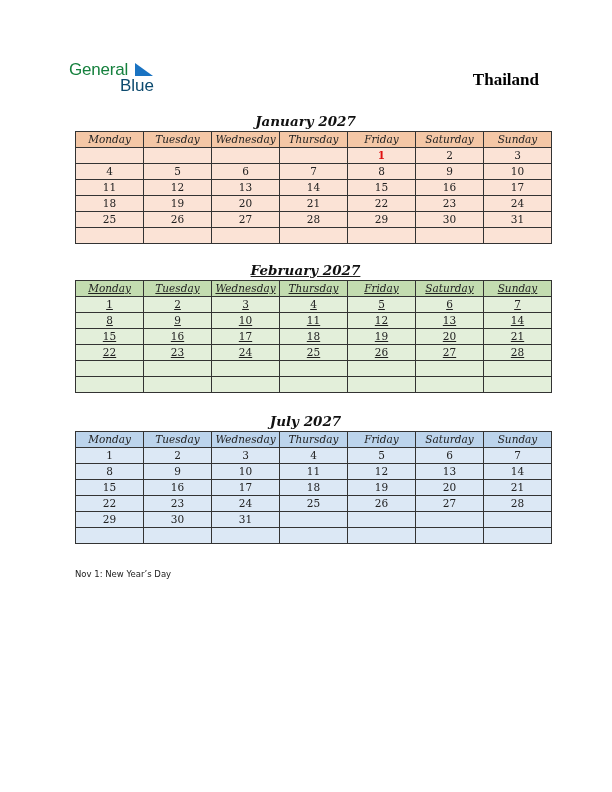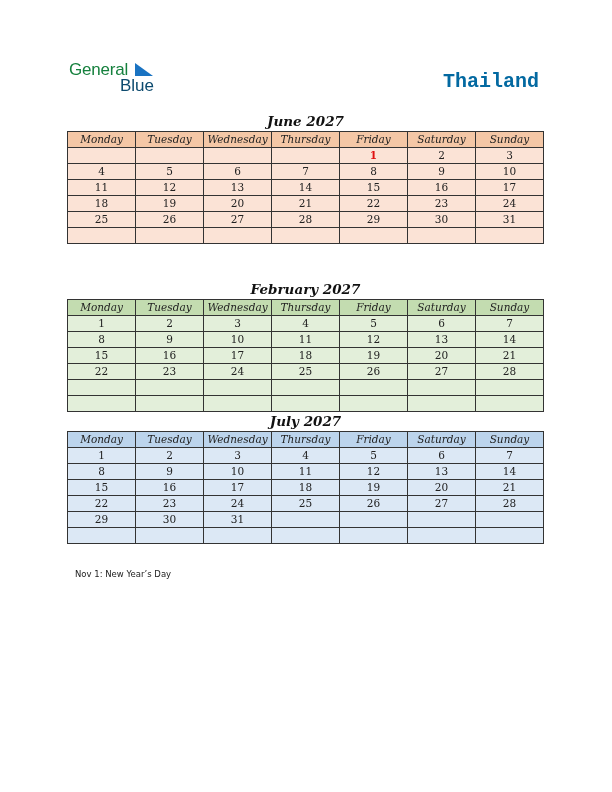--- a/index.html
+++ b/index.html
@@ -1,24 +1,24 @@
 <!DOCTYPE html>
 <html><head>
   <meta charset="utf-8">
   <style>
     html, body { margin: 0; padding: 0; background: #ffffff; }
     body { width: 612px; height: 792px; position: relative; overflow: hidden; font-family: "DejaVu Serif", serif; color: #222; }
     .logo { position: absolute; left: 69px; top: 60px; width: 100px; height: 36px; }
     .logo .general { position: absolute; left: 0; top: 0; font-family: "Liberation Sans", sans-serif; font-size: 17px; color: #15803d; letter-spacing: -0.2px; }
     .logo .blue { position: absolute; left: 51px; top: 16px; font-family: "Liberation Sans", sans-serif; font-size: 17px; color: #0c4a6e; }
     .logo .tri { position: absolute; left: 66px; top: 3px; width: 0; height: 0; border-bottom: 13px solid #1a73c2; border-right: 18px solid transparent; }
-    .country { position: absolute; right: 73px; top: 70px; font-family: Liberation Mono, monospace; font-weight: bold; font-size: 20px; color: #0369a1; }
+    .country { position: absolute; right: 73px; top: 70px; font-family: Liberation Serif, serif; font-weight: bold; font-size: 17px; color: #000000; }
     .month { position: absolute; left: 67px; width: 477px; }
     .month-title { text-align: center; font-weight: bold; font-style: italic; font-size: 13.5px; height: 20px; line-height: 20px; color: #111; }
-    table { border-collapse: collapse; width: 477px; table-layout: fixed; }
+    table { border-collapse: collapse; width: 477px; table-layout: fixed; margin-left: 8px; }
     th, td { border: 1px solid #333; text-align: center; font-size: 10.5px; height: 15px; padding: 0; line-height: 15px; }
     th { font-weight: normal; font-style: italic; }
     .jan th { background: #f4c7a6; }
     .jan td { background: #fbe3d6; }
     .feb th { background: #c3dcb0; }
     .feb td { background: #e3efda; }
     .mar th { background: #bcd4ec; }
     .mar td { background: #dce8f5; }
     td.holiday { color: #e01010; font-weight: bold; }
     .notes { position: absolute; left: 75px; top: 569px; font-family: "DejaVu Sans", sans-serif; font-size: 8.5px; color: #222; }
@@ -28,21 +28,21 @@
 
 <div class="logo">
   <span class="general">General</span>
   <span class="tri"></span>
   <span class="blue">Blue</span>
 </div>
 
 <div class="country">Thailand</div>
 
 <div class="month jan" style="top:111px;">
-  <div class="month-title">June 2027</div>
+  <div class="month-title">January 2027</div>
   <table>
     <thead>
         <tr class="hdr">
           <th>Monday</th>
           <th>Tuesday</th>
           <th>Wednesday</th>
           <th>Thursday</th>
           <th>Friday</th>
           <th>Saturday</th>
           <th>Sunday</th>
@@ -100,21 +100,21 @@
           <td></td>
           <td></td>
           <td></td>
           <td></td>
           <td></td>
         </tr>
       </tbody>
   </table>
 </div>
 
-<div class="month feb" style="top:279px;">
+<div class="month feb" style="top:260px;text-decoration:underline;">
   <div class="month-title">February 2027</div>
   <table>
     <thead>
         <tr class="hdr">
           <th>Monday</th>
           <th>Tuesday</th>
           <th>Wednesday</th>
           <th>Thursday</th>
           <th>Friday</th>
           <th>Saturday</th>

